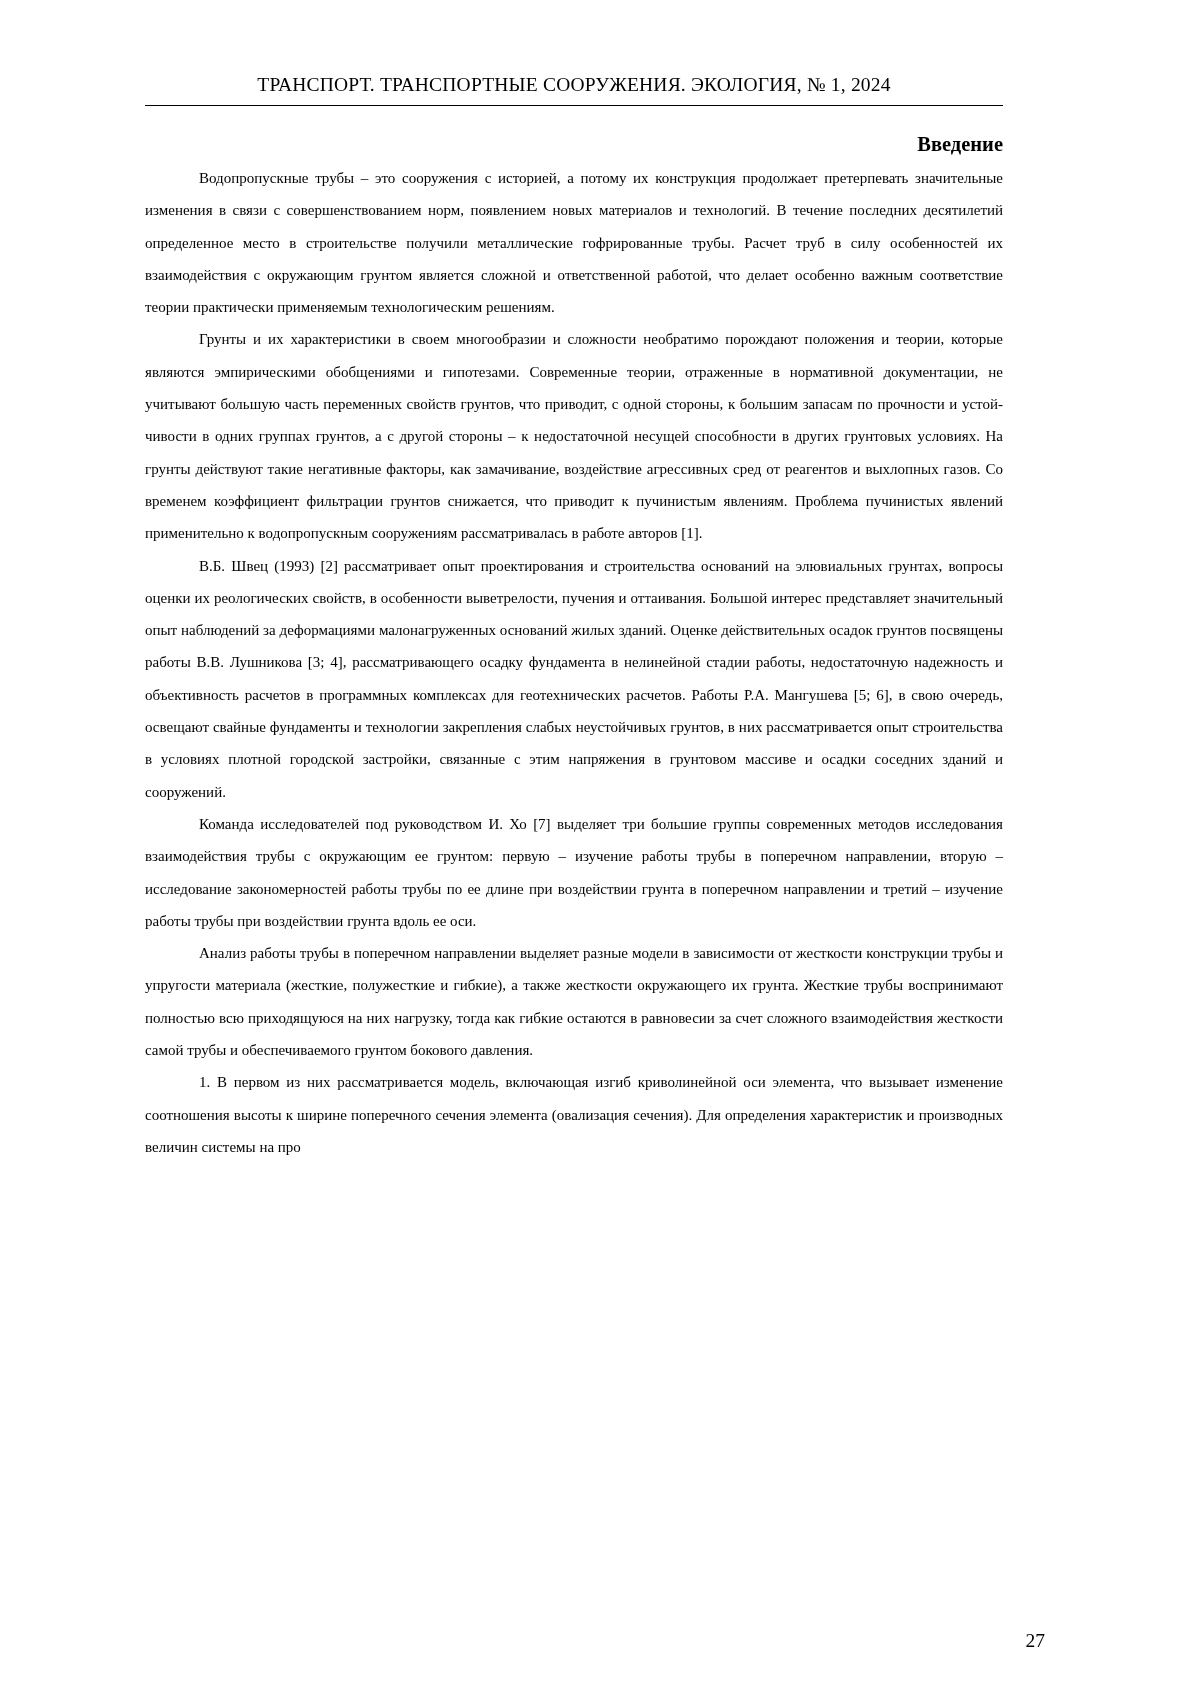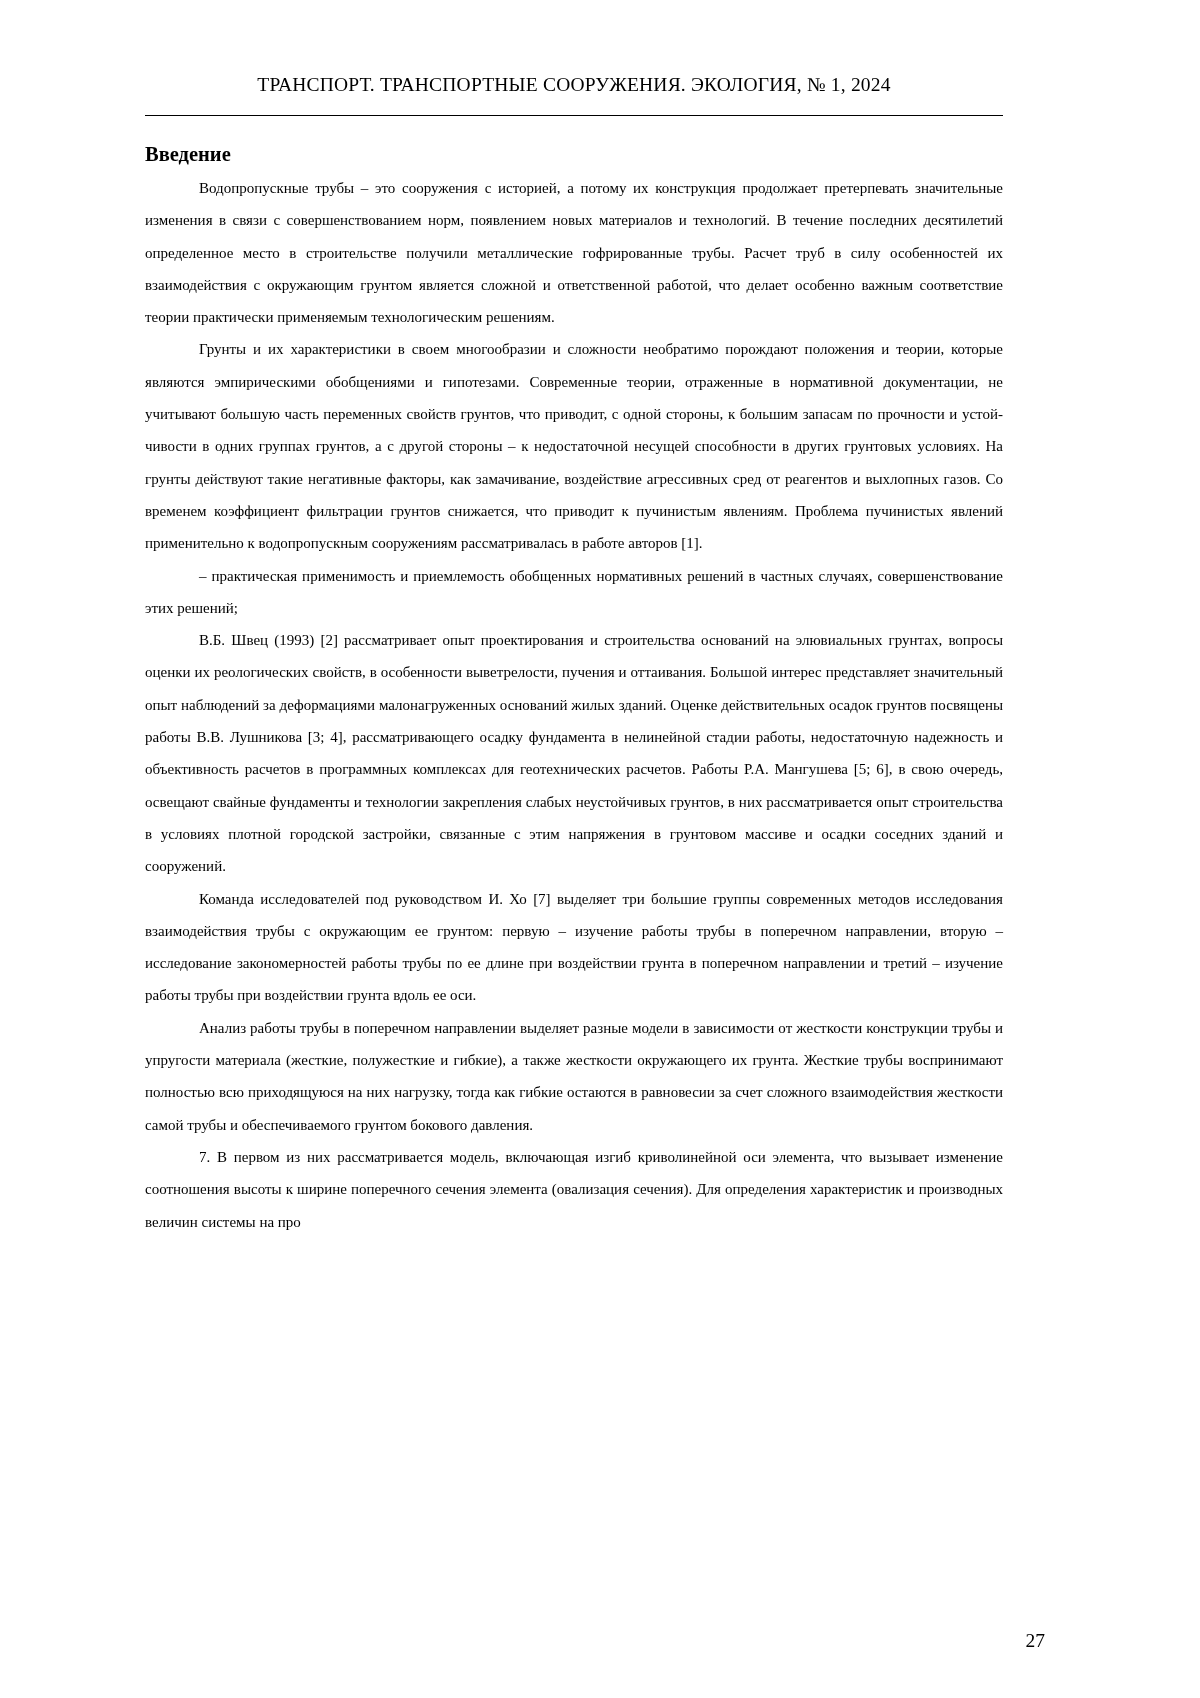--- a/index.html
+++ b/index.html
@@ -20,26 +20,26 @@
   .content {
     position: absolute;
     left: 145px;
     top: 74px;
     width: 858px;
   }
   .running-head {
     text-align: center;
     font-size: 19.5px;
     letter-spacing: 0.2px;
-    padding-bottom: 19px;
+    padding-bottom: 9px;
     border-bottom: 1.6px solid #000;
     white-space: nowrap;
   }
   .section-title {
-    text-align: left;
+    text-align: right;
     font-weight: bold;
     font-size: 20.5px;
     margin-top: 27px;
     margin-bottom: 6px;
   }
   p.body-par {
     margin: 0;
     font-size: 15px;
     line-height: 32.3px;
     text-align: justify;
@@ -62,23 +62,22 @@
 <div class="page">
 
   <div class="content">
 
     <div class="running-head">ТРАНСПОРТ. ТРАНСПОРТНЫЕ СООРУЖЕНИЯ. ЭКОЛОГИЯ, № 1, 2024</div>
 
     <div class="section-title">Введение</div>
 
     <p class="body-par">Водопропускные трубы – это сооружения с историей, а потому их конструкция продол­жает претерпевать значительные изменения в связи с совершенствованием норм, появлением новых материалов и технологий. В течение последних десятилетий определенное место в строительстве получили металлические гофрированные трубы. Расчет труб в силу особенно­стей их взаимодействия с окружающим грунтом является сложной и ответственной работой, что делает особенно важным соответствие теории практически применяемым технологическим решениям.</p>
     <p class="body-par">Грунты и их характеристики в своем многообразии и сложности необратимо порождают положения и теории, которые являются эмпирическими обобщениями и гипотезами. Современ­ные теории, отраженные в нормативной документации, не учитывают большую часть перемен­ных свойств грунтов, что приводит, с одной стороны, к большим запасам по прочности и устой­чивости в одних группах грунтов, а с другой стороны – к недостаточной несущей способности в других грунтовых условиях. На грунты действуют такие негативные факторы, как замачивание, воздействие агрессивных сред от реагентов и выхлопных газов. Со временем коэффициент фильтрации грунтов снижается, что приводит к пучинистым явлениям. Проблема пучинистых явлений применительно к водопропускным сооружениям рассматривалась в работе авторов [1].</p>
-    <p class="body-par dash">– практическая применимость и приемлемость обобщенных нормативных решений в ча­стных случаях, совершенствование этих решений;</p>
     <p class="body-par">В.Б. Швец (1993) [2] рассматривает опыт проектирования и строительства оснований на элювиальных грунтах, вопросы оценки их реологических свойств, в особенности выветрелости, пучения и оттаивания. Большой интерес представляет значительный опыт наблюдений за де­формациями малонагруженных оснований жилых зданий. Оценке действительных осадок грун­тов посвящены работы В.В. Лушникова [3; 4], рассматривающего осадку фундамента в нели­нейной стадии работы, недостаточную надежность и объективность расчетов в программных комплексах для геотехнических расчетов. Работы Р.А. Мангушева [5; 6], в свою очередь, осве­щают свайные фундаменты и технологии закрепления слабых неустойчивых грунтов, в них рассматривается опыт строительства в условиях плотной городской застройки, связанные с этим напряжения в грунтовом массиве и осадки соседних зданий и сооружений.</p>
     <p class="body-par">Команда исследователей под руководством И. Хо [7] выделяет три большие группы со­временных методов исследования взаимодействия трубы с окружающим ее грунтом: первую – изучение работы трубы в поперечном направлении, вторую – исследование закономерностей работы трубы по ее длине при воздействии грунта в поперечном направлении и третий – изуче­ние работы трубы при воздействии грунта вдоль ее оси.</p>
     <p class="body-par">Анализ работы трубы в поперечном направлении выделяет разные модели в зависимости от жесткости конструкции трубы и упругости материала (жесткие, полужесткие и гибкие), а также жесткости окружающего их грунта. Жесткие трубы воспринимают полностью всю при­ходящуюся на них нагрузку, тогда как гибкие остаются в равновесии за счет сложного взаимо­действия жесткости самой трубы и обеспечиваемого грунтом бокового давления.</p>
-    <p class="body-par">7. В первом из них рассматривается модель, включающая изгиб криволинейной оси эле­мента, что вызывает изменение соотношения высоты к ширине поперечного сечения элемента (овализация сечения). Для определения характеристик и производных величин системы на про­</p>
+    <p class="body-par">1. В первом из них рассматривается модель, включающая изгиб криволинейной оси эле­мента, что вызывает изменение соотношения высоты к ширине поперечного сечения элемента (овализация сечения). Для определения характеристик и производных величин системы на про­</p>
 
   </div>
 
   <div class="page-number">27</div>
 
 </div>
 
 </body></html>

